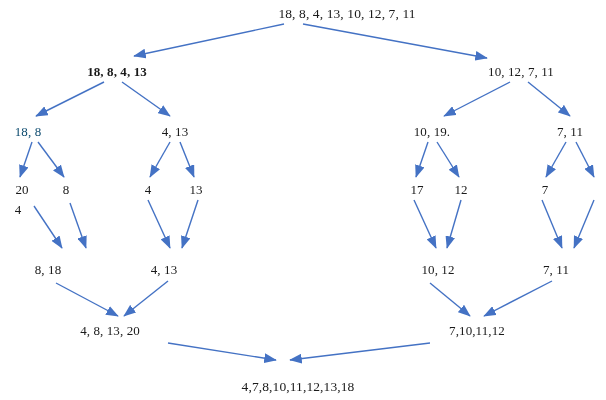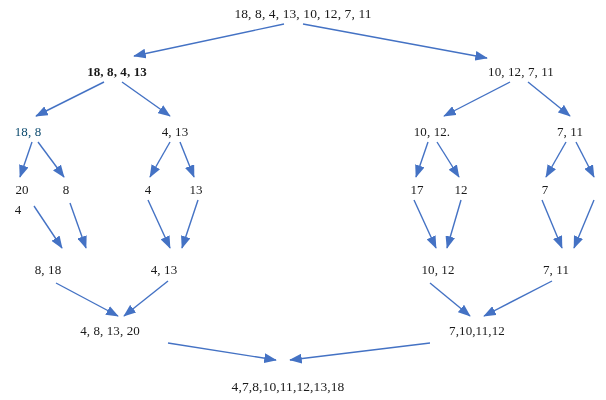--- a/index.html
+++ b/index.html
@@ -33,21 +33,21 @@
     white-space: pre;
     color: #1a1a1a;
     font-family: "Liberation Serif", "DejaVu Serif", serif;
     font-size: 13px;
     line-height: 15px;
     letter-spacing: 0.1px;
     transform: translate(-50%, -50%);
     text-align: center;
     user-select: none;
   }
-  .node-label.size-root { font-size: 13.5px; }
+  .node-label.size-root { font-size: 13.5px; margin-left: 44px; }
   .node-label.size-leaf { font-size: 13px; }
   .node-label.size-final { font-size: 13.5px; }
 </style>
 </head>
 <body>
 
 <div id="diagram-root">
 
   <svg id="edge-layer" viewBox="0 0 606 400" width="606" height="400" xmlns="http://www.w3.org/2000/svg">
     <defs>
@@ -86,32 +86,32 @@
         <line x1="430" y1="343" x2="290" y2="360" stroke="#4472C4" stroke-width="1.4" marker-end="url(#arrowhead)"></line>
       </g>
   </svg>
 
   <div id="labels-layer">
       <div class="node-label size-root" style="left: 303px; top: 13px; color: rgb(26, 26, 26);">18, 8, 4, 13, 10, 12, 7, 11</div>
       <div class="node-label size-leaf" style="left: 117px; top: 71px; color: rgb(26, 26, 26); font-weight: bold;">18, 8, 4, 13</div>
       <div class="node-label size-leaf" style="left: 521px; top: 71px; color: rgb(26, 26, 26);">10, 12, 7, 11</div>
       <div class="node-label size-leaf" style="left: 28px; top: 131px; color: #0c4a6e;">18, 8</div>
       <div class="node-label size-leaf" style="left: 175px; top: 131px; color: rgb(26, 26, 26);">4, 13</div>
-      <div class="node-label size-leaf" style="left: 432px; top: 131px; color: rgb(26, 26, 26);">10, 12.</div>
+      <div class="node-label size-leaf" style="left: 432px; top: 131px; color: rgb(26, 26, 26);">10, 19.</div>
       <div class="node-label size-leaf" style="left: 570px; top: 131px; color: rgb(26, 26, 26);">7, 11</div>
       <div class="node-label size-leaf" style="left: 22px; top: 189px; color: rgb(26, 26, 26);">20</div>
       <div class="node-label size-leaf" style="left: 66px; top: 189px; color: rgb(26, 26, 26);">8</div>
       <div class="node-label size-leaf" style="left: 18px; top: 209px; color: rgb(26, 26, 26);">4</div>
       <div class="node-label size-leaf" style="left: 148px; top: 189px; color: rgb(26, 26, 26);">4</div>
       <div class="node-label size-leaf" style="left: 196px; top: 189px; color: rgb(26, 26, 26);">13</div>
       <div class="node-label size-leaf" style="left: 417px; top: 189px; color: rgb(26, 26, 26);">17</div>
       <div class="node-label size-leaf" style="left: 461px; top: 189px; color: rgb(26, 26, 26);">12</div>
       <div class="node-label size-leaf" style="left: 545px; top: 189px; color: rgb(26, 26, 26);">7</div>
       <div class="node-label size-leaf" style="left: 48px; top: 269px; color: rgb(26, 26, 26);">8, 18</div>
       <div class="node-label size-leaf" style="left: 164px; top: 269px; color: rgb(26, 26, 26);">4, 13</div>
       <div class="node-label size-leaf" style="left: 438px; top: 269px; color: rgb(26, 26, 26);">10, 12</div>
       <div class="node-label size-leaf" style="left: 556px; top: 269px; color: rgb(26, 26, 26);">7, 11</div>
       <div class="node-label size-leaf" style="left: 110px; top: 330px; color: rgb(26, 26, 26);">4, 8, 13, 20</div>
       <div class="node-label size-leaf" style="left: 477px; top: 330px; color: rgb(26, 26, 26);">7,10,11,12</div>
-      <div class="node-label size-final" style="left: 288px; top: 386px; color: rgb(26, 26, 26);">4,7,8,10,11,12,13,18</div>
+      <div class="node-label size-final" style="left: 298px; top: 386px; color: rgb(26, 26, 26);">4,7,8,10,11,12,13,18</div>
     </div>
 
 </div>
 
 </body></html>

